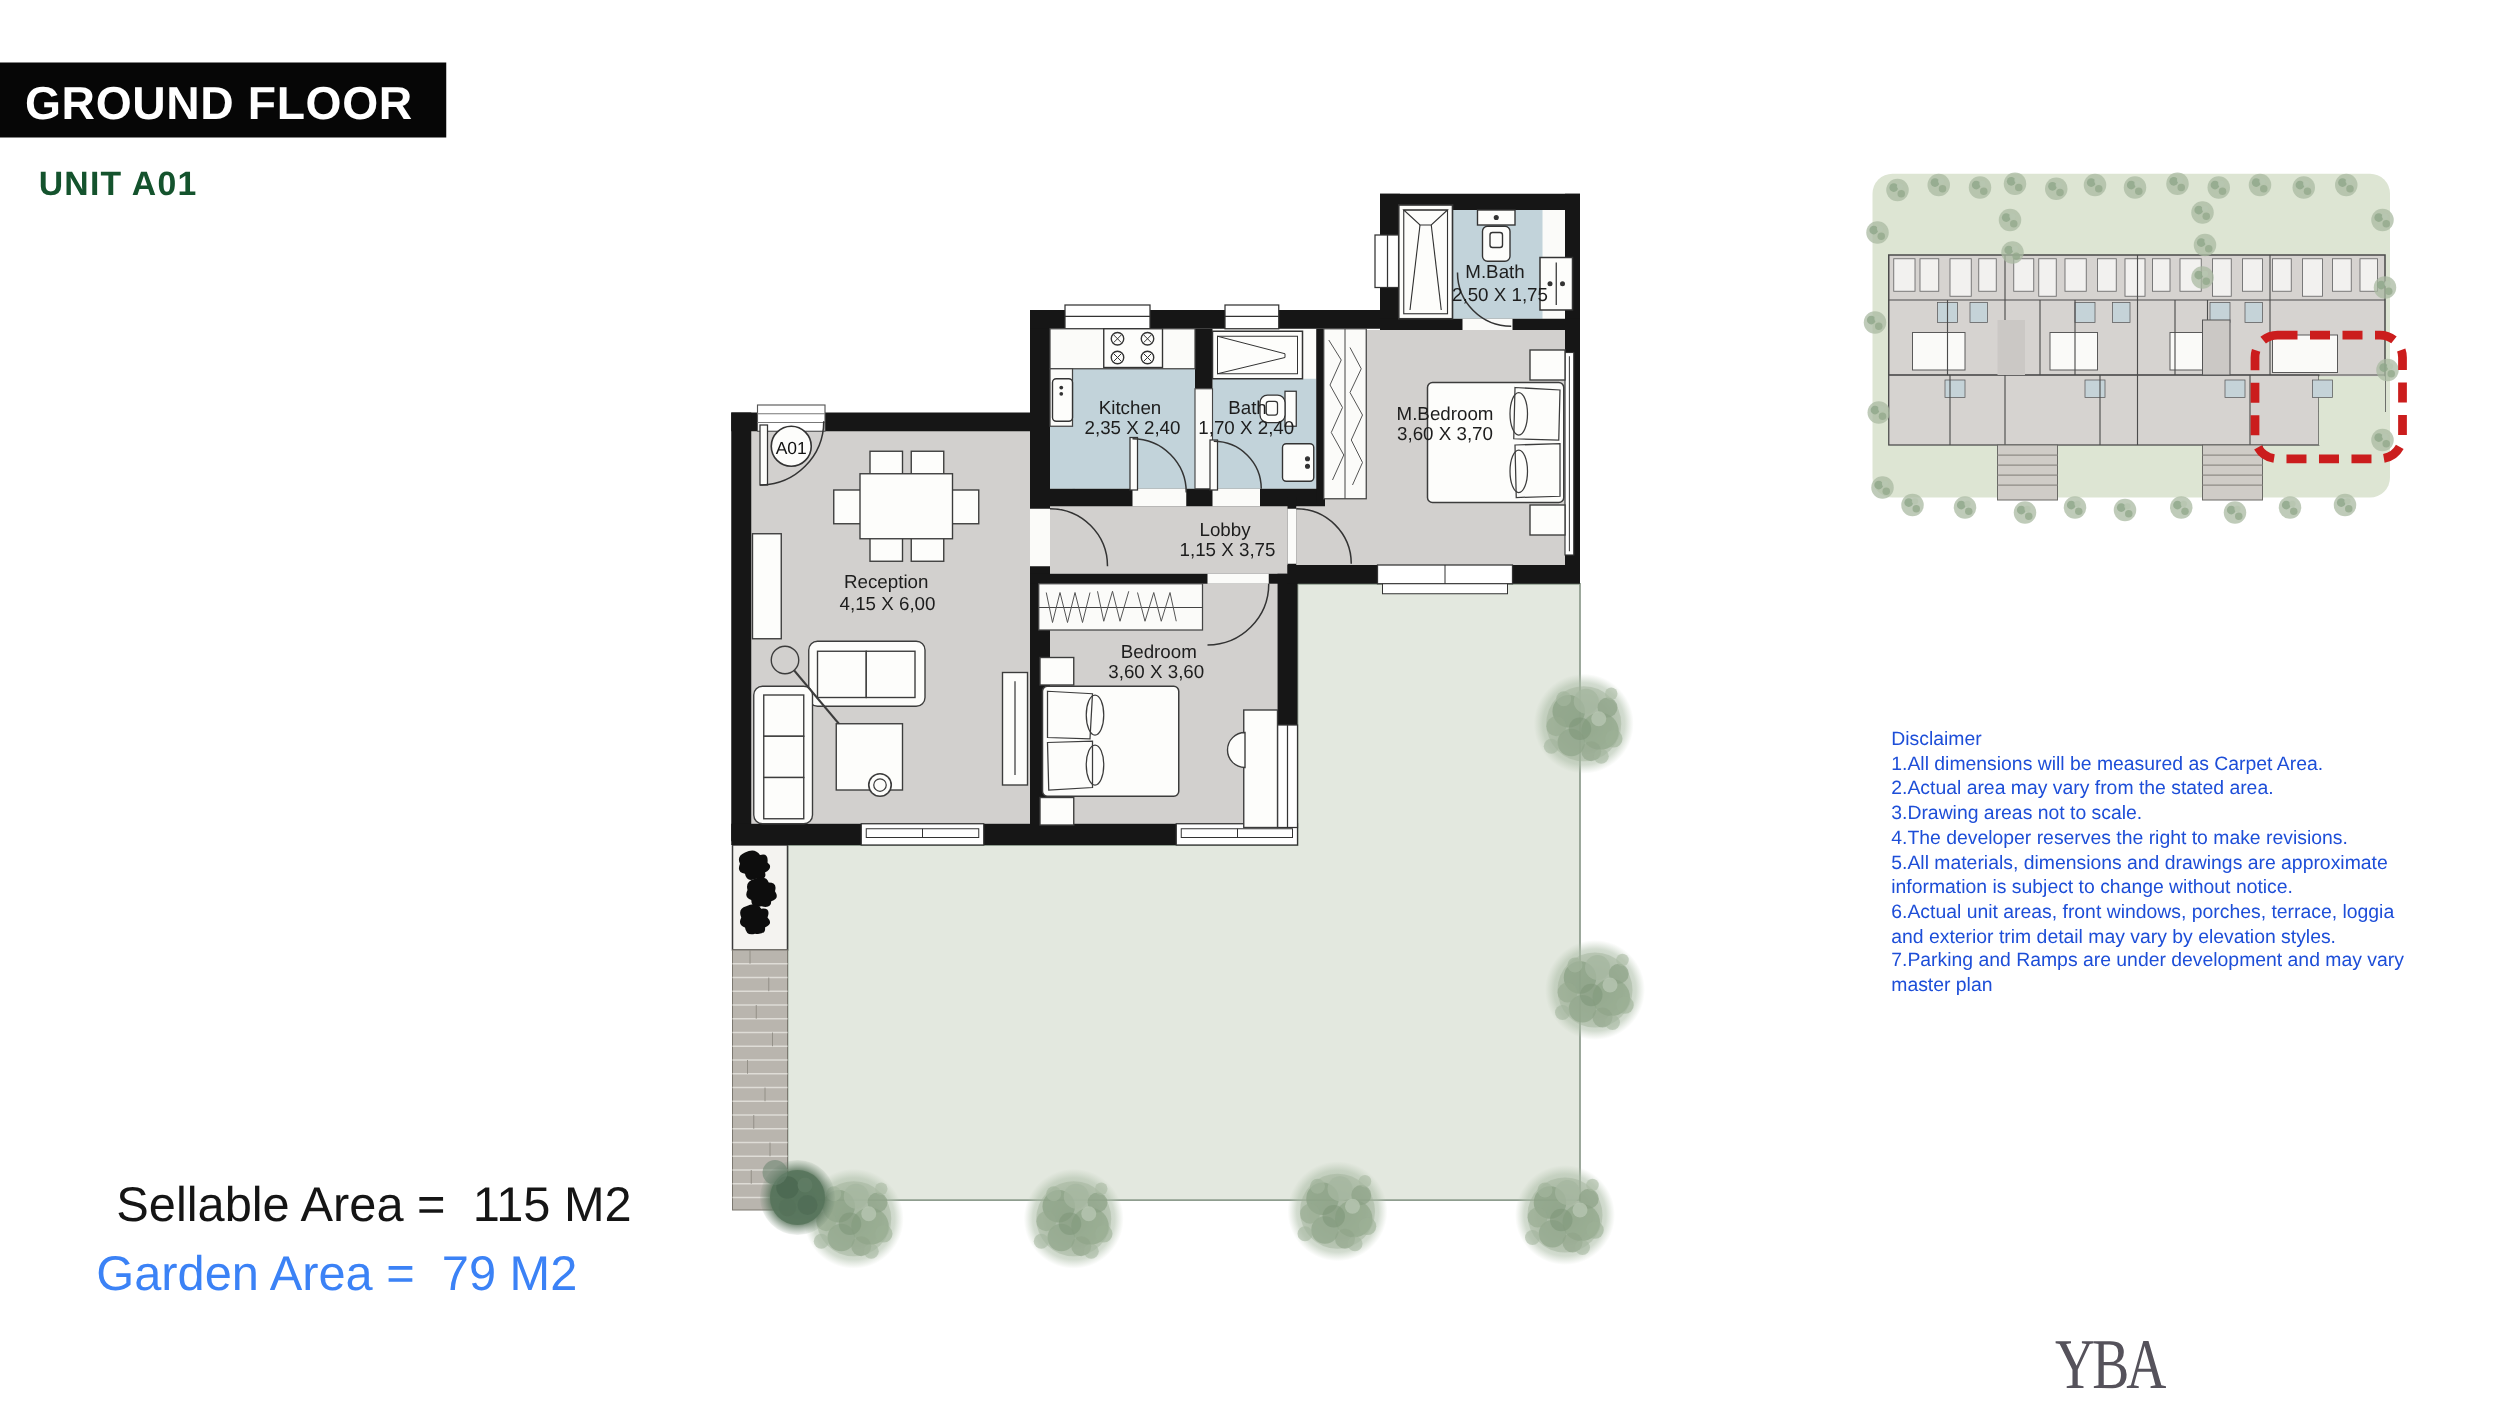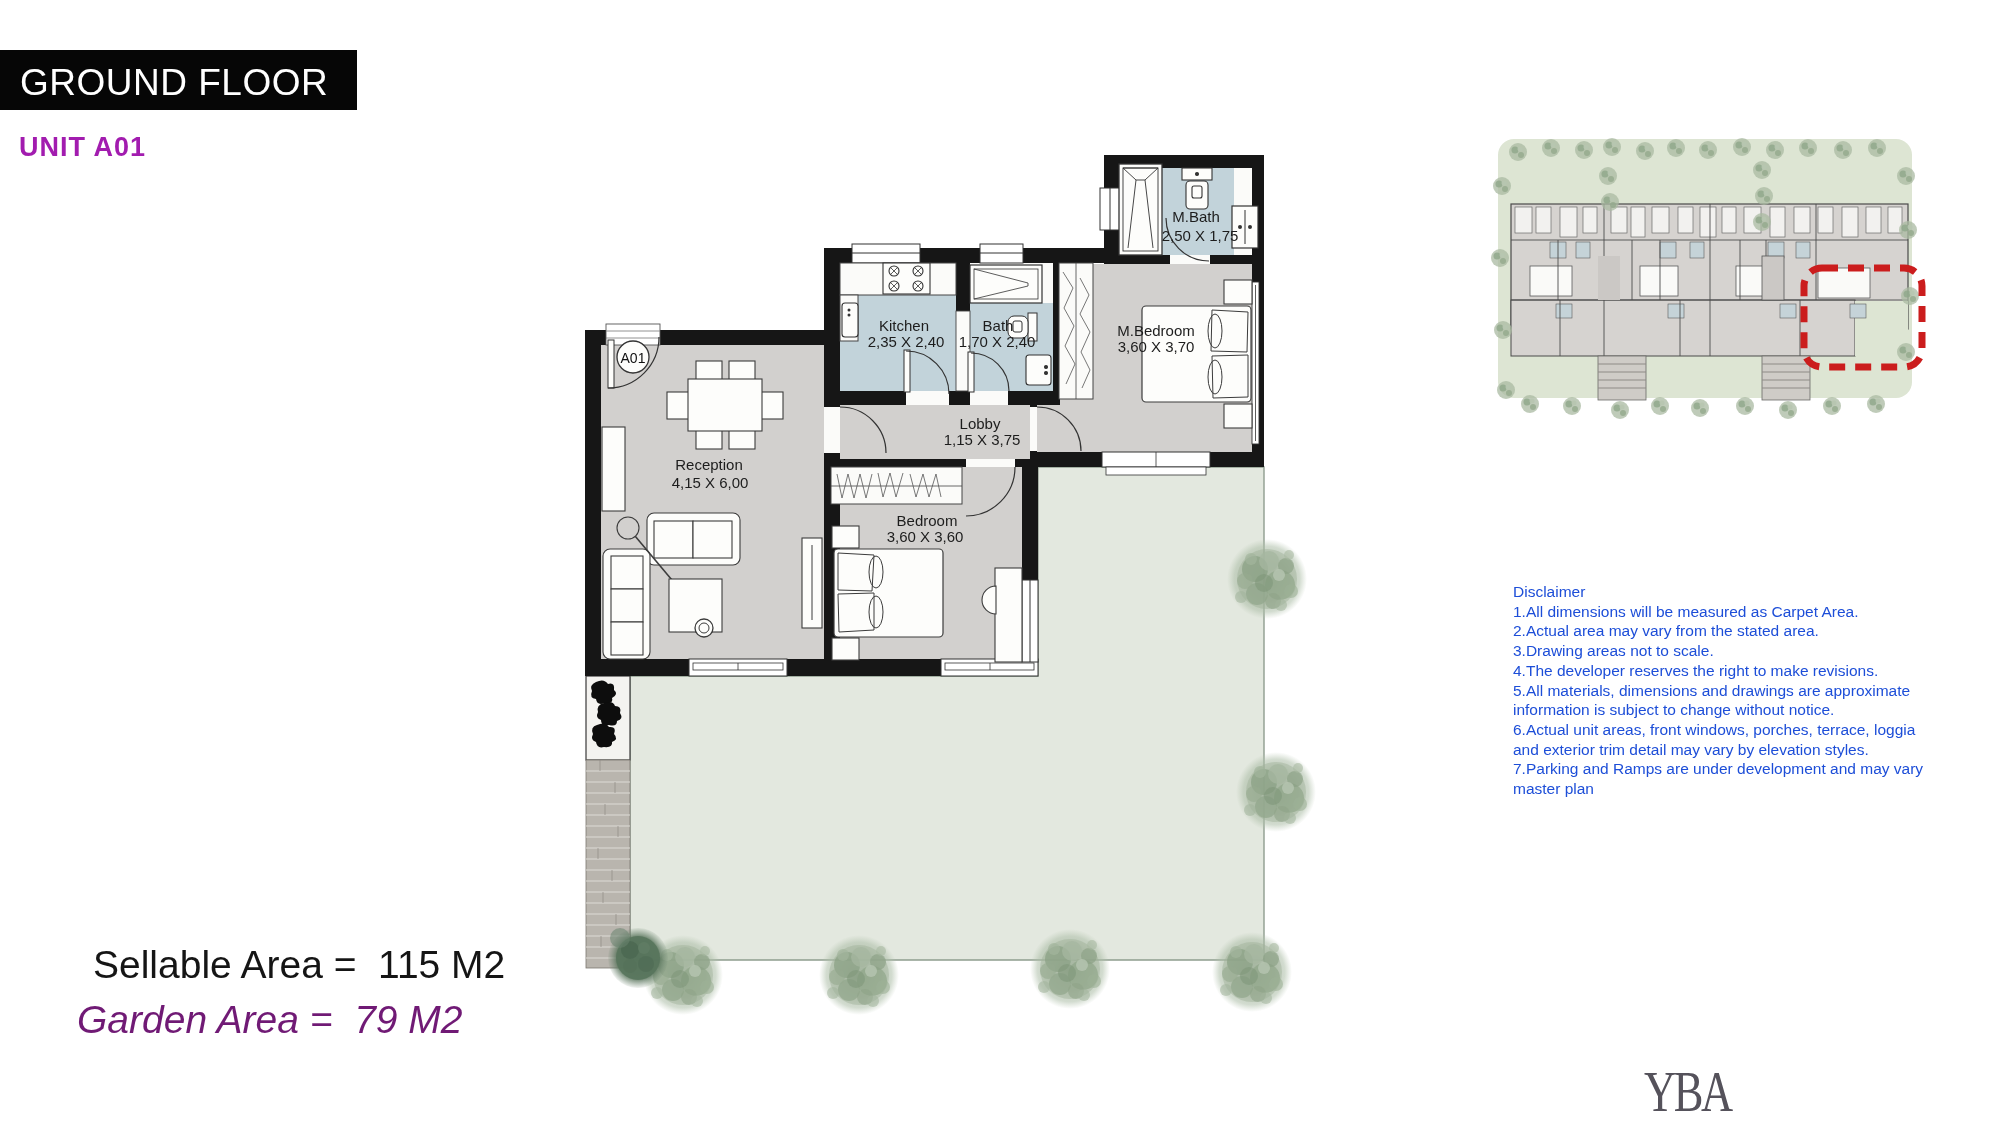--- a/index.html
+++ b/index.html
@@ -5,27 +5,27 @@
   html,body{margin:0;padding:0;}
   body{width:2000px;height:1125px;position:relative;background:#ffffff;
        font-family:"Liberation Sans", sans-serif;overflow:hidden;}
   .abs{position:absolute;}
 </style>
 </head>
 <body>
 
 <div class="abs" style="left:0px;top:50px;width:357px;height:60px;background:#060606;"></div>
 
-<div class="abs" style="left:20px;top:62px;width:345px;font-size:37px;font-weight:normal;color:#ffffff;letter-spacing:0.5px;">GROUND FLOOR</div>
-
-<div class="abs" style="left:19px;top:132px;font-size:27px;font-weight:bold;color:#a21caf;letter-spacing:1px;">UNIT A01</div>
+<div class="abs" style="left:20px;top:62px;width:345px;font-size:37px;font-weight:bold;color:#ffffff;letter-spacing:0.5px;">GROUND FLOOR</div>
+
+<div class="abs" style="left:31px;top:132px;font-size:27px;font-weight:bold;color:#14532d;letter-spacing:1px;">UNIT A01</div>
 
 <div class="abs" style="left:77px;top:943px;font-size:39px;color:#151515;margin-left:16px;">Sellable Area =&nbsp; 115 M2</div>
 
-<div class="abs" style="left:77px;top:998px;font-size:39px;color:#701a75;font-style:italic;">Garden Area =&nbsp; 79 M2</div>
+<div class="abs" style="left:77px;top:998px;font-size:39px;color:#3b82f6;">Garden Area =&nbsp; 79 M2</div>
 
 <div class="abs" style="left:1513px;top:582px;width:450px;font-size:15.5px;line-height:19.7px;color:#1d4ed8;">Disclaimer<br>
 1.All dimensions will be measured as Carpet Area.<br>
 2.Actual area may vary from the stated area.<br>
 3.Drawing areas not to scale.<br>
 4.The developer reserves the right to make revisions.<br>
 5.All materials, dimensions and drawings are approximate<br>
 information is subject to change without notice.<br>
 6.Actual unit areas, front windows, porches, terrace, loggia<br>
 and exterior trim detail may vary by elevation styles.<br>

